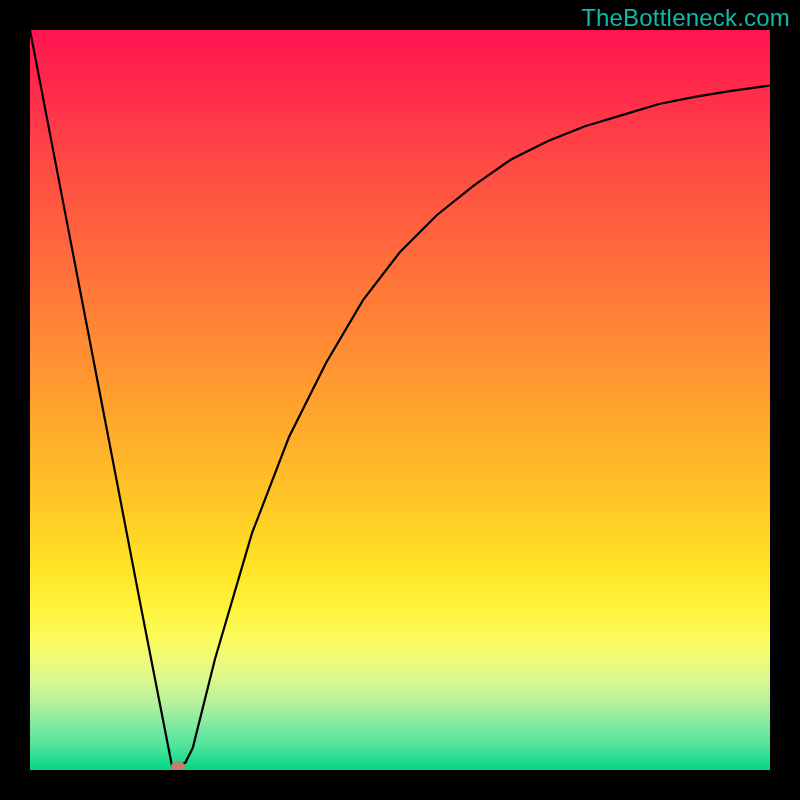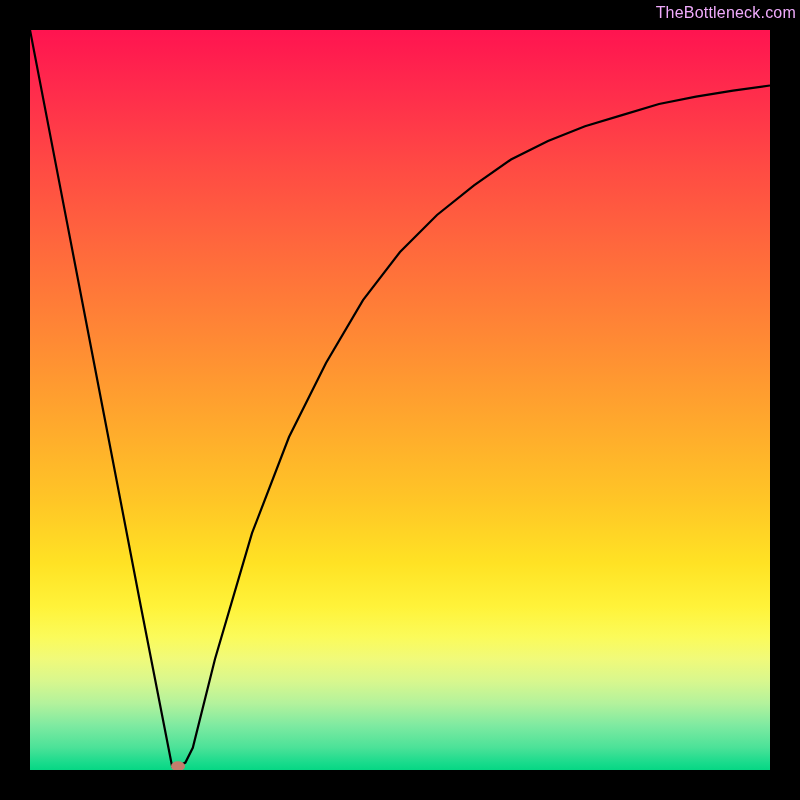--- a/index.html
+++ b/index.html
@@ -7,23 +7,23 @@
     padding: 0;
     width: 800px;
     height: 800px;
     background: #000;
     font-family: Arial, Helvetica, sans-serif;
     position: relative;
   }
   .attribution {
     position: absolute;
     top: 4px;
-    right: 4px;
-    color: #f0abfc;
-    font-size: 16px;
+    right: 10px;
+    color: #14b8a6;
+    font-size: 24px;
     letter-spacing: 0.2px;
     z-index: 10;
   }
   .plot-area {
     position: absolute;
     left: 30px;
     top: 30px;
     width: 740px;
     height: 740px;
     overflow: hidden;

